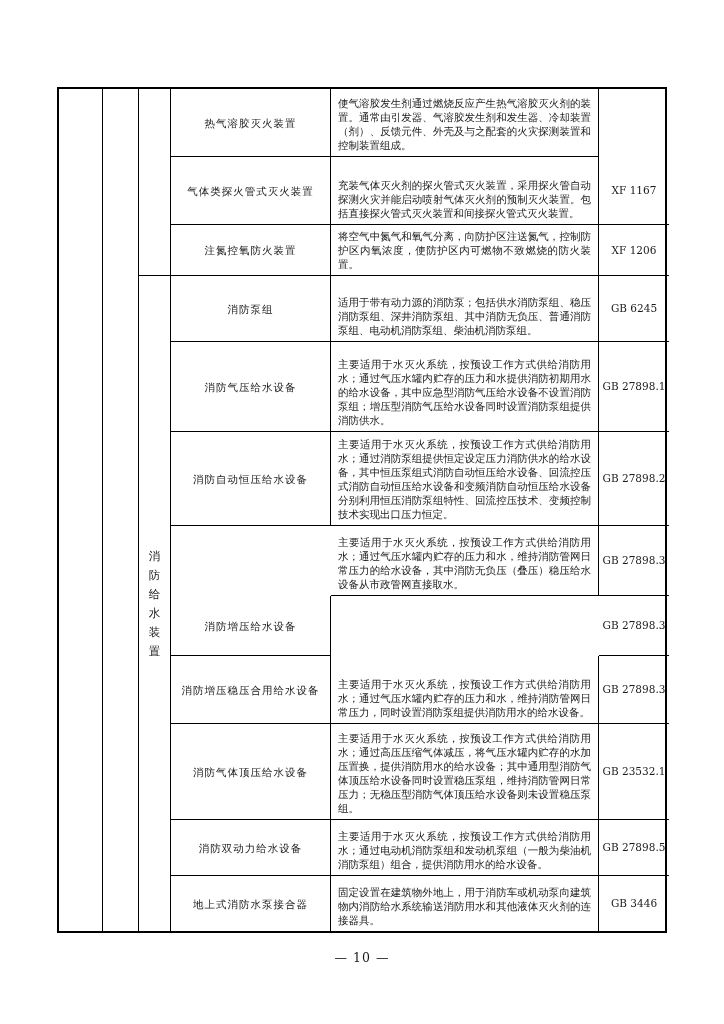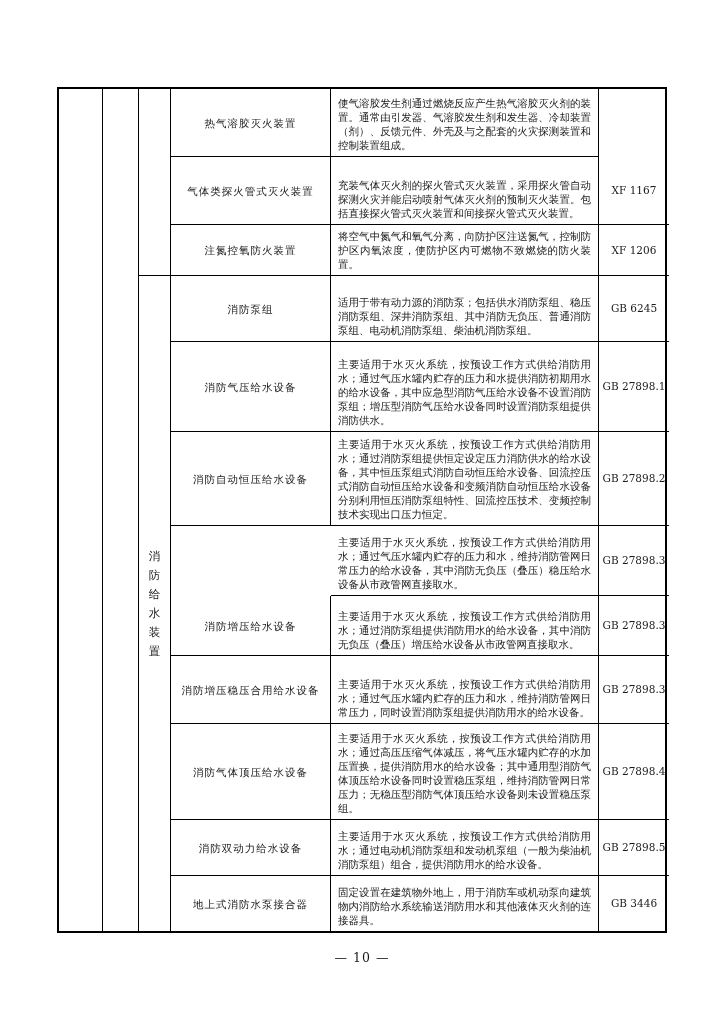--- a/index.html
+++ b/index.html
@@ -161,23 +161,20 @@
     <div class="cell desc-cell" style="grid-row:7">
         <div class="desc-text">主要适用于水灭火系统，按预设工作方式供给消防用水；通过气压水罐内贮存的压力和水，维持消防管网日常压力的给水设备，其中消防无负压（叠压）稳压给水设备从市政管网直接取水。</div>
       </div>
     <div class="cell std-cell no-br" style="grid-row:7">
         <div class="std-text">GB 27898.3</div>
       </div>
 
     <div class="cell name-cell" style="grid-row:8">
         <div class="name-text">消防增压给水设备</div>
       </div>
-    <div class="cell desc-cell" style="grid-row:8">
-        <div class="desc-text">主要适用于水灭火系统，按预设工作方式供给消防用水；通过消防泵组提供消防用水的给水设备，其中消防无负压（叠压）增压给水设备从市政管网直接取水。</div>
-      </div>
     <div class="cell std-cell no-br" style="grid-row:8">
         <div class="std-text">GB 27898.3</div>
       </div>
 
     <div class="cell name-cell" style="grid-row:9">
         <div class="name-text">消防增压稳压合用给水设备</div>
       </div>
     <div class="cell desc-cell" style="grid-row:9">
         <div class="desc-text">主要适用于水灭火系统，按预设工作方式供给消防用水；通过气压水罐内贮存的压力和水，维持消防管网日常压力，同时设置消防泵组提供消防用水的给水设备。</div>
       </div>
@@ -185,21 +182,21 @@
         <div class="std-text">GB 27898.3</div>
       </div>
 
     <div class="cell name-cell" style="grid-row:10">
         <div class="name-text">消防气体顶压给水设备</div>
       </div>
     <div class="cell desc-cell" style="grid-row:10">
         <div class="desc-text">主要适用于水灭火系统，按预设工作方式供给消防用水；通过高压压缩气体减压，将气压水罐内贮存的水加压置换，提供消防用水的给水设备；其中通用型消防气体顶压给水设备同时设置稳压泵组，维持消防管网日常压力；无稳压型消防气体顶压给水设备则未设置稳压泵组。</div>
       </div>
     <div class="cell std-cell no-br" style="grid-row:10">
-        <div class="std-text">GB 27898.4</div>
+        <div class="std-text">GB 23532.1</div>
       </div>
 
     <div class="cell name-cell" style="grid-row:11">
         <div class="name-text">消防双动力给水设备</div>
       </div>
     <div class="cell desc-cell" style="grid-row:11">
         <div class="desc-text">主要适用于水灭火系统，按预设工作方式供给消防用水；通过电动机消防泵组和发动机泵组（一般为柴油机消防泵组）组合，提供消防用水的给水设备。</div>
       </div>
     <div class="cell std-cell no-br" style="grid-row:11">
         <div class="std-text">GB 27898.5</div>

